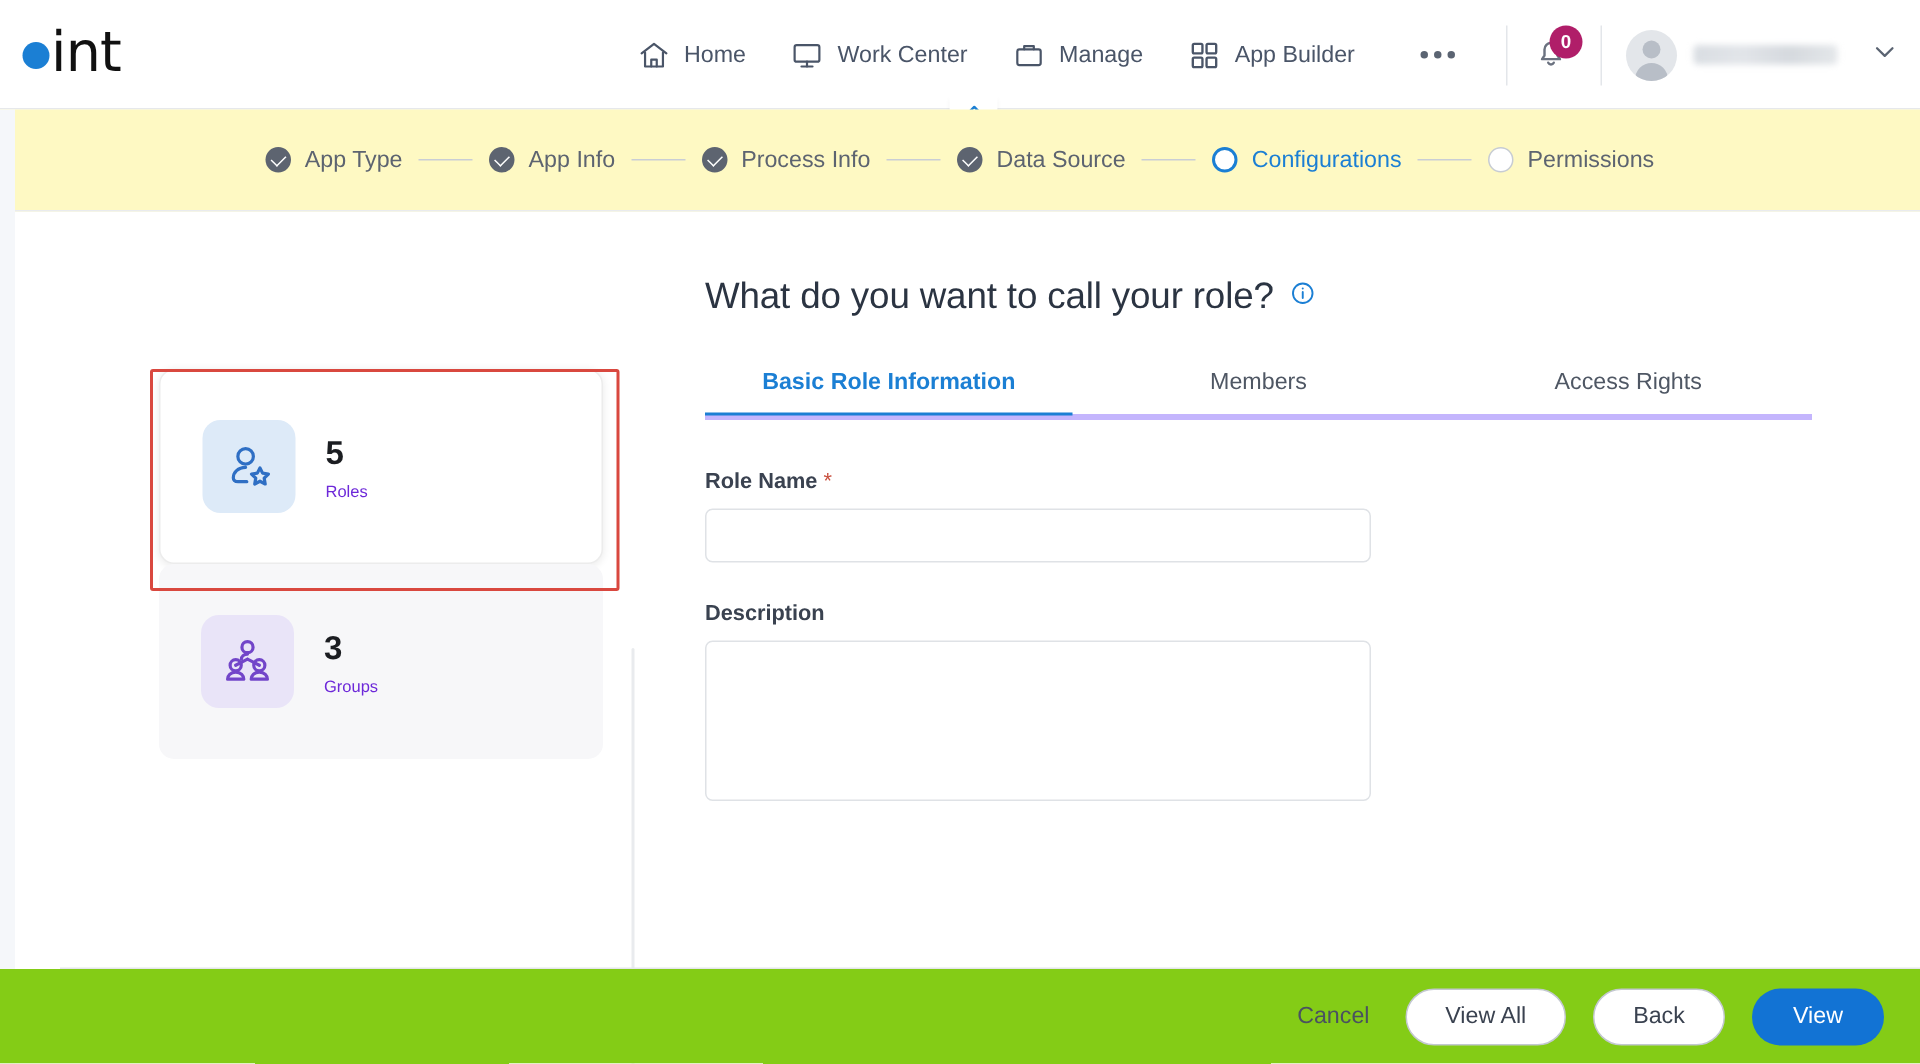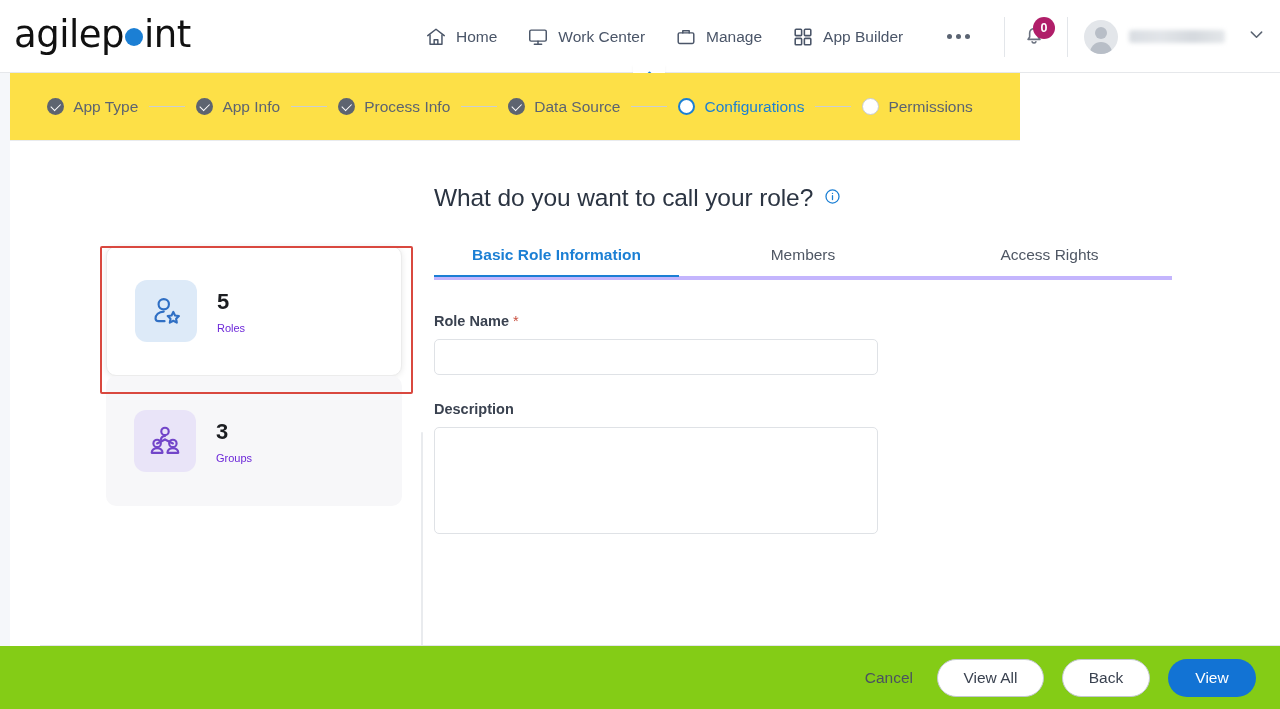--- a/index.html
+++ b/index.html
@@ -55,23 +55,23 @@
   
   .collapse-btn {
     position: absolute; left: 633px; top: 64px; width: 32px; height: 24px;
     background: #fff; border-radius: 0 0 16px 16px; display: flex;
     align-items: center; justify-content: center; cursor: pointer;
     box-shadow: 0 2px 3px rgba(0,0,0,0.05);
   }
 
   
   .stepper {
-    position: absolute; top: 73px; left: 0; width: 1020px; height: 68px;
+    position: absolute; top: 73px; left: 0; width: 1280px; height: 68px;
     display: flex; align-items: center; justify-content: center;
-    border-bottom: 1px solid #e9ebee; background: #fde047;
+    border-bottom: 1px solid #e9ebee; background: #fef9c3;
   }
   .steps { display: flex; align-items: center; }
   .step { display: flex; align-items: center; gap: 9px; cursor: pointer; }
   .step-label { font-size: 15.5px; color: #5d6470; white-space: nowrap; }
   .step.current .step-label { color: #1b7fd4; }
   .step-circle { width: 17px; height: 17px; border-radius: 50%; flex: none; display:block;}
   .done-circle { background: #5d6470; position: relative; }
   .done-circle::after {
     content: ""; position: absolute; left: 4px; top: 4.5px; width: 8px; height: 4.5px;
     border-left: 1.8px solid #fff; border-bottom: 1.8px solid #fff; transform: rotate(-45deg);
@@ -109,21 +109,21 @@
   .highlight-box {
     position: absolute; left: 100px; top: 246px; width: 313px; height: 148px;
     border: 2.5px solid #d9483f; border-radius: 2px; pointer-events: none;
   }
   .panel-scroll-track {
     position: absolute; left: 411px; top: 290px; width: 2px; height: 310px; background: #e9ebee;
     border-radius: 1px; cursor: pointer;
   }
 
   
-  .content { position: absolute; left: 424px; top: 42px; width: 760px; }
+  .content { position: absolute; left: 460px; top: 42px; width: 760px; }
   .title-row { display: flex; align-items: center; gap: 11px; }
   .page-title { font-size: 24.5px; font-weight: 400; color: #2b3442; letter-spacing: -0.1px; }
   .info-icon { cursor: pointer; display: block; }
 
   .tabs {
     margin-top: 34px; display: flex; border-bottom: 4px solid #c4b5fd; width: 738px;
   }
   .tab {
     font-size: 15.5px; color: #4f5764; padding: 0 0 12px 0; cursor: pointer;
     text-align: center; position: relative;
@@ -174,21 +174,20 @@
     font-family: "Liberation Sans", sans-serif;
   }
 </style>
 </head>
 <body>
 
 <div class="page">
 
   <div class="header">
     <div class="logo">
-      <span class="lp-a">agilep</span>
         <span class="lp-dot"></span>
         <span class="lp-a">int</span>
     </div>
 
     <div class="nav">
       <div class="nav-item">
         <span>
           <svg width="22" height="22" viewBox="0 0 24 24" fill="none" stroke="#4a5568" stroke-width="1.6" stroke-linecap="round" stroke-linejoin="round">
             <path d="M3 10.5 12 3.5l9 7"></path>
               <path d="M5.5 9.8V20h13V9.8"></path>

